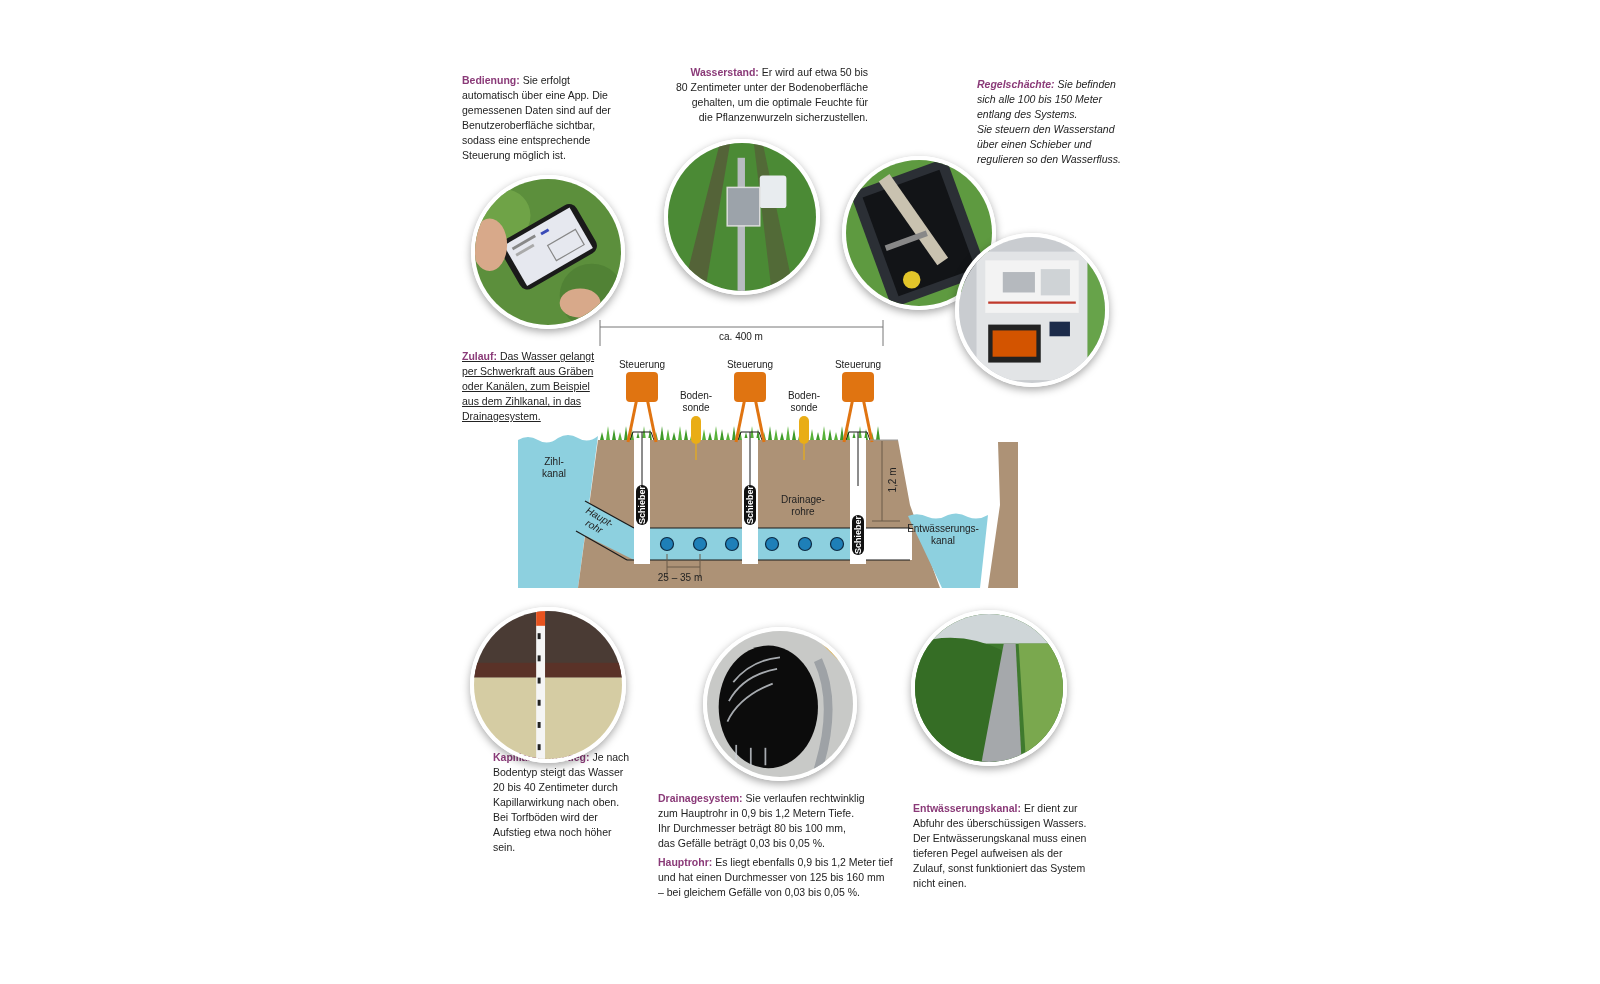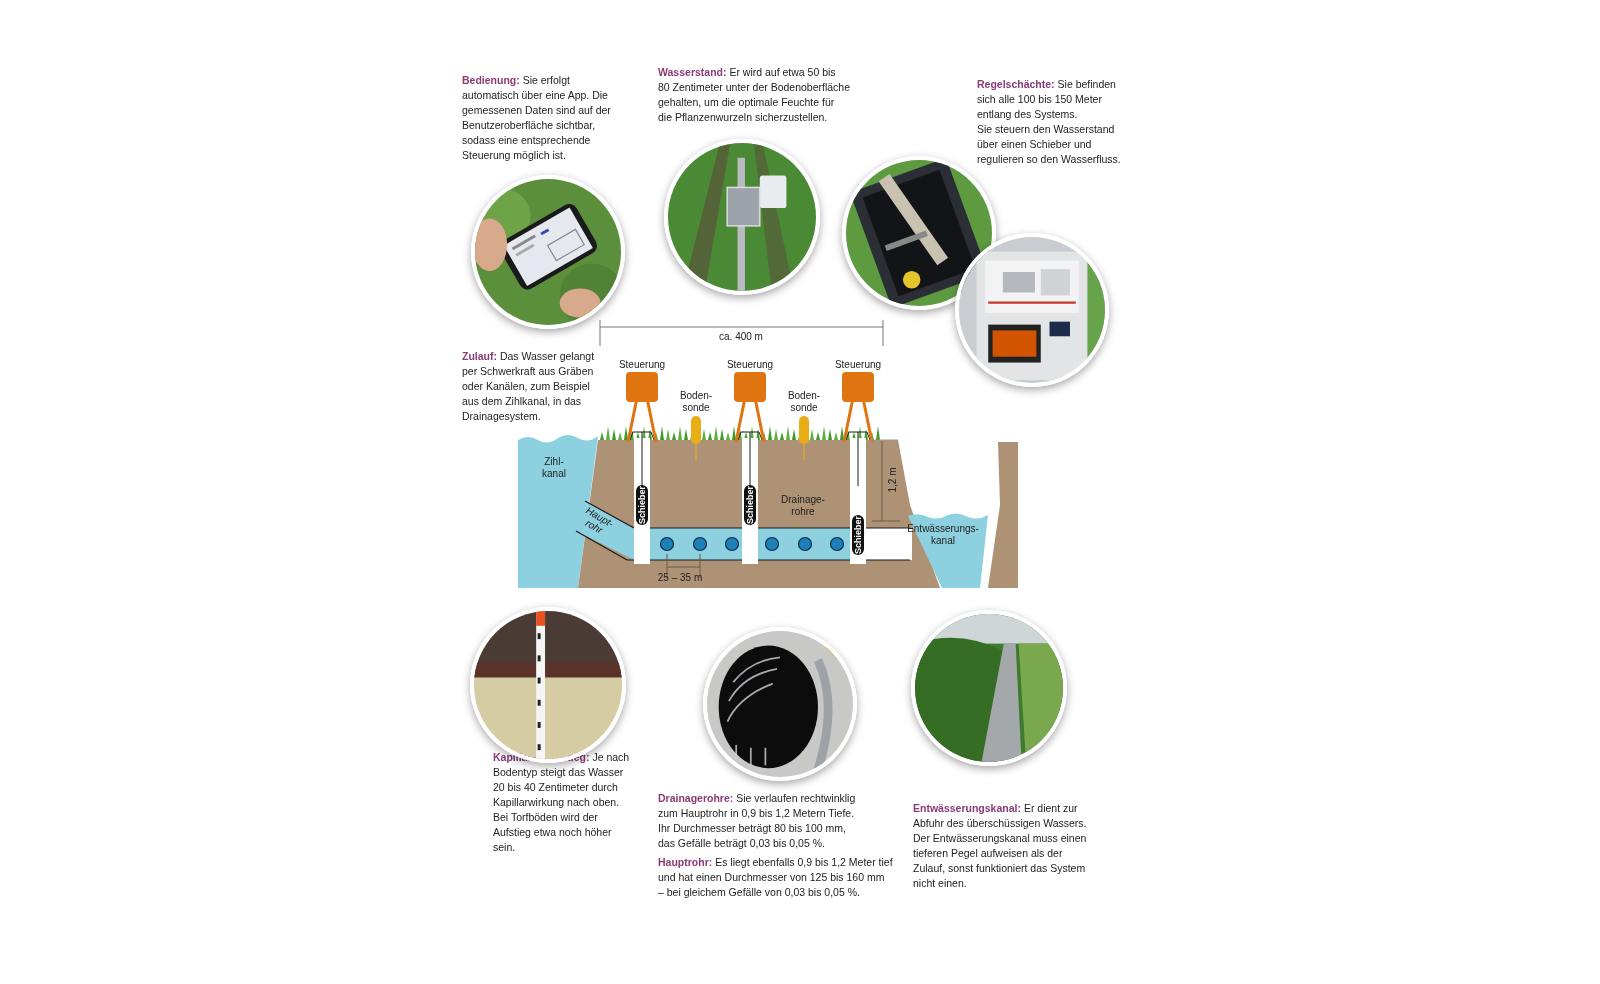--- a/index.html
+++ b/index.html
@@ -20,56 +20,56 @@
 
 <div class="txt" style="left:462px; top:73px; width:170px;">
   <p><span class="hd">Bedienung:</span> <span>Sie erfolgt</span></p>
   <p>automatisch über eine App. Die</p>
   <p>gemessenen Daten sind auf der</p>
   <p>Benutzeroberfläche sichtbar,</p>
   <p>sodass eine entsprechende</p>
   <p>Steuerung möglich ist.</p>
 </div>
 
-<div class="txt" style="left:658px; top:65px; width:210px;">
+<div class="txt" style="left:658px; top:65px; width:210px;text-align:right;">
   <p><span class="hd">Wasserstand:</span> <span>Er wird auf etwa 50 bis</span></p>
   <p>80 Zentimeter unter der Bodenoberfläche</p>
   <p>gehalten, um die optimale Feuchte für</p>
   <p>die Pflanzenwurzeln sicherzustellen.</p>
 </div>
 
-<div class="txt" style="left:977px; top:77px; width:160px;">
+<div class="txt" style="left:977px; top:77px; width:160px;font-style:italic;">
   <p><span class="hd">Regelschächte:</span> <span>Sie befinden</span></p>
   <p>sich alle 100 bis 150 Meter</p>
   <p>entlang des Systems.</p>
   <p>Sie steuern den Wasserstand</p>
   <p>über einen Schieber und</p>
   <p>regulieren so den Wasserfluss.</p>
 </div>
 
-<div class="txt" style="left:462px; top:349px; width:170px;">
+<div class="txt" style="left:462px; top:349px; width:170px;text-decoration:underline;">
   <p><span class="hd">Zulauf:</span> <span>Das Wasser gelangt</span></p>
   <p>per Schwerkraft aus Gräben</p>
   <p>oder Kanälen, zum Beispiel</p>
   <p>aus dem Zihlkanal, in das</p>
   <p>Drainagesystem.</p>
 </div>
 
 <div class="txt" style="left:493px; top:750px; width:150px;">
   <p><span class="hd">Kapillarer Aufstieg:</span> <span>Je nach</span></p>
   <p>Bodentyp steigt das Wasser</p>
   <p>20 bis 40 Zentimeter durch</p>
   <p>Kapillarwirkung nach oben.</p>
   <p>Bei Torfböden wird der</p>
   <p>Aufstieg etwa noch höher</p>
   <p>sein.</p>
 </div>
 
 <div class="txt" style="left:658px; top:791px; width:240px;">
-  <p><span class="hd">Drainagerohre:</span> <span>Sie verlaufen rechtwinklig</span></p>
+  <p><span class="hd">Drainagesystem:</span> <span>Sie verlaufen rechtwinklig</span></p>
   <p>zum Hauptrohr in 0,9 bis 1,2 Metern Tiefe.</p>
   <p>Ihr Durchmesser beträgt 80 bis 100 mm,</p>
   <p>das Gefälle beträgt 0,03 bis 0,05 %.</p>
 </div>
 
 <div class="txt" style="left:658px; top:855px; width:240px;">
   <p><span class="hd">Hauptrohr:</span> <span>Es liegt ebenfalls 0,9 bis 1,2 Meter tief</span></p>
   <p>und hat einen Durchmesser von 125 bis 160 mm</p>
   <p>–  bei gleichem Gefälle von 0,03 bis 0,05 %.</p>
 </div>

